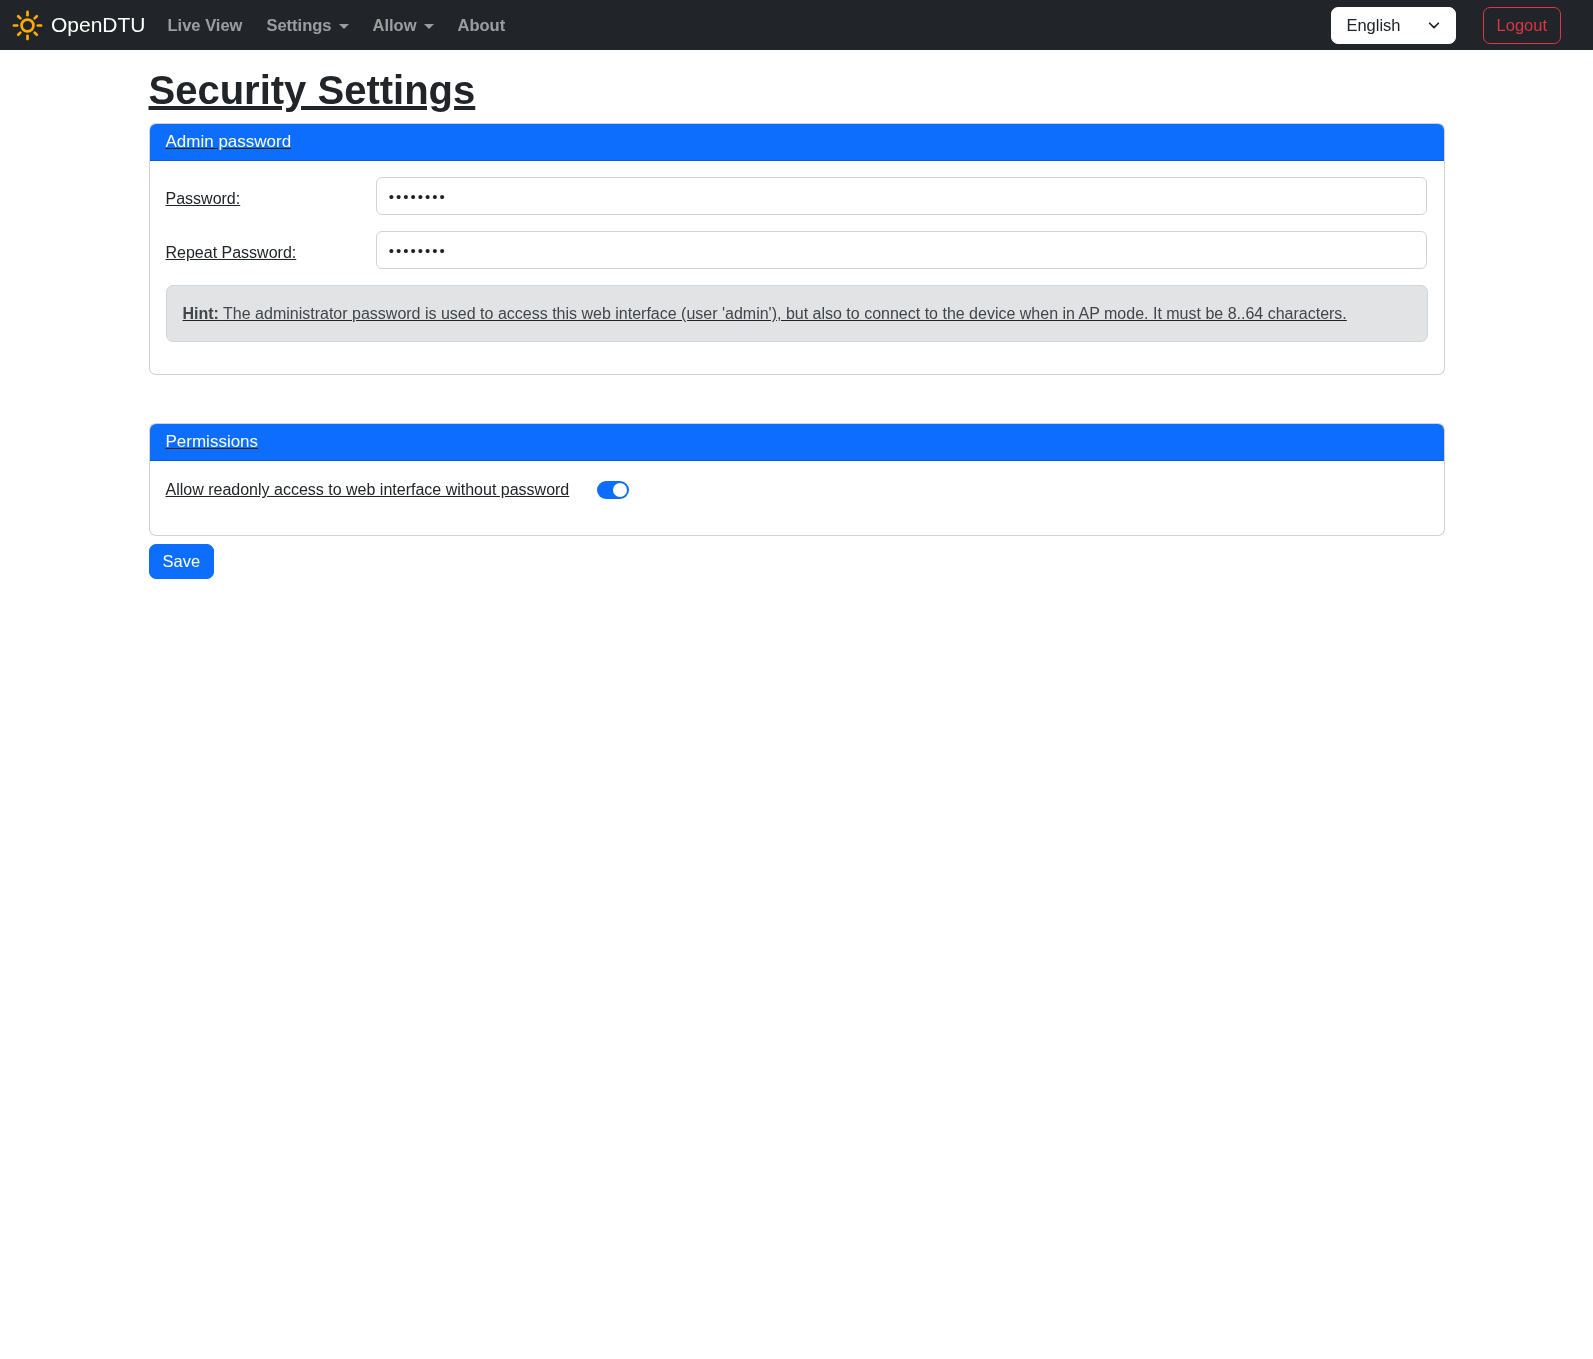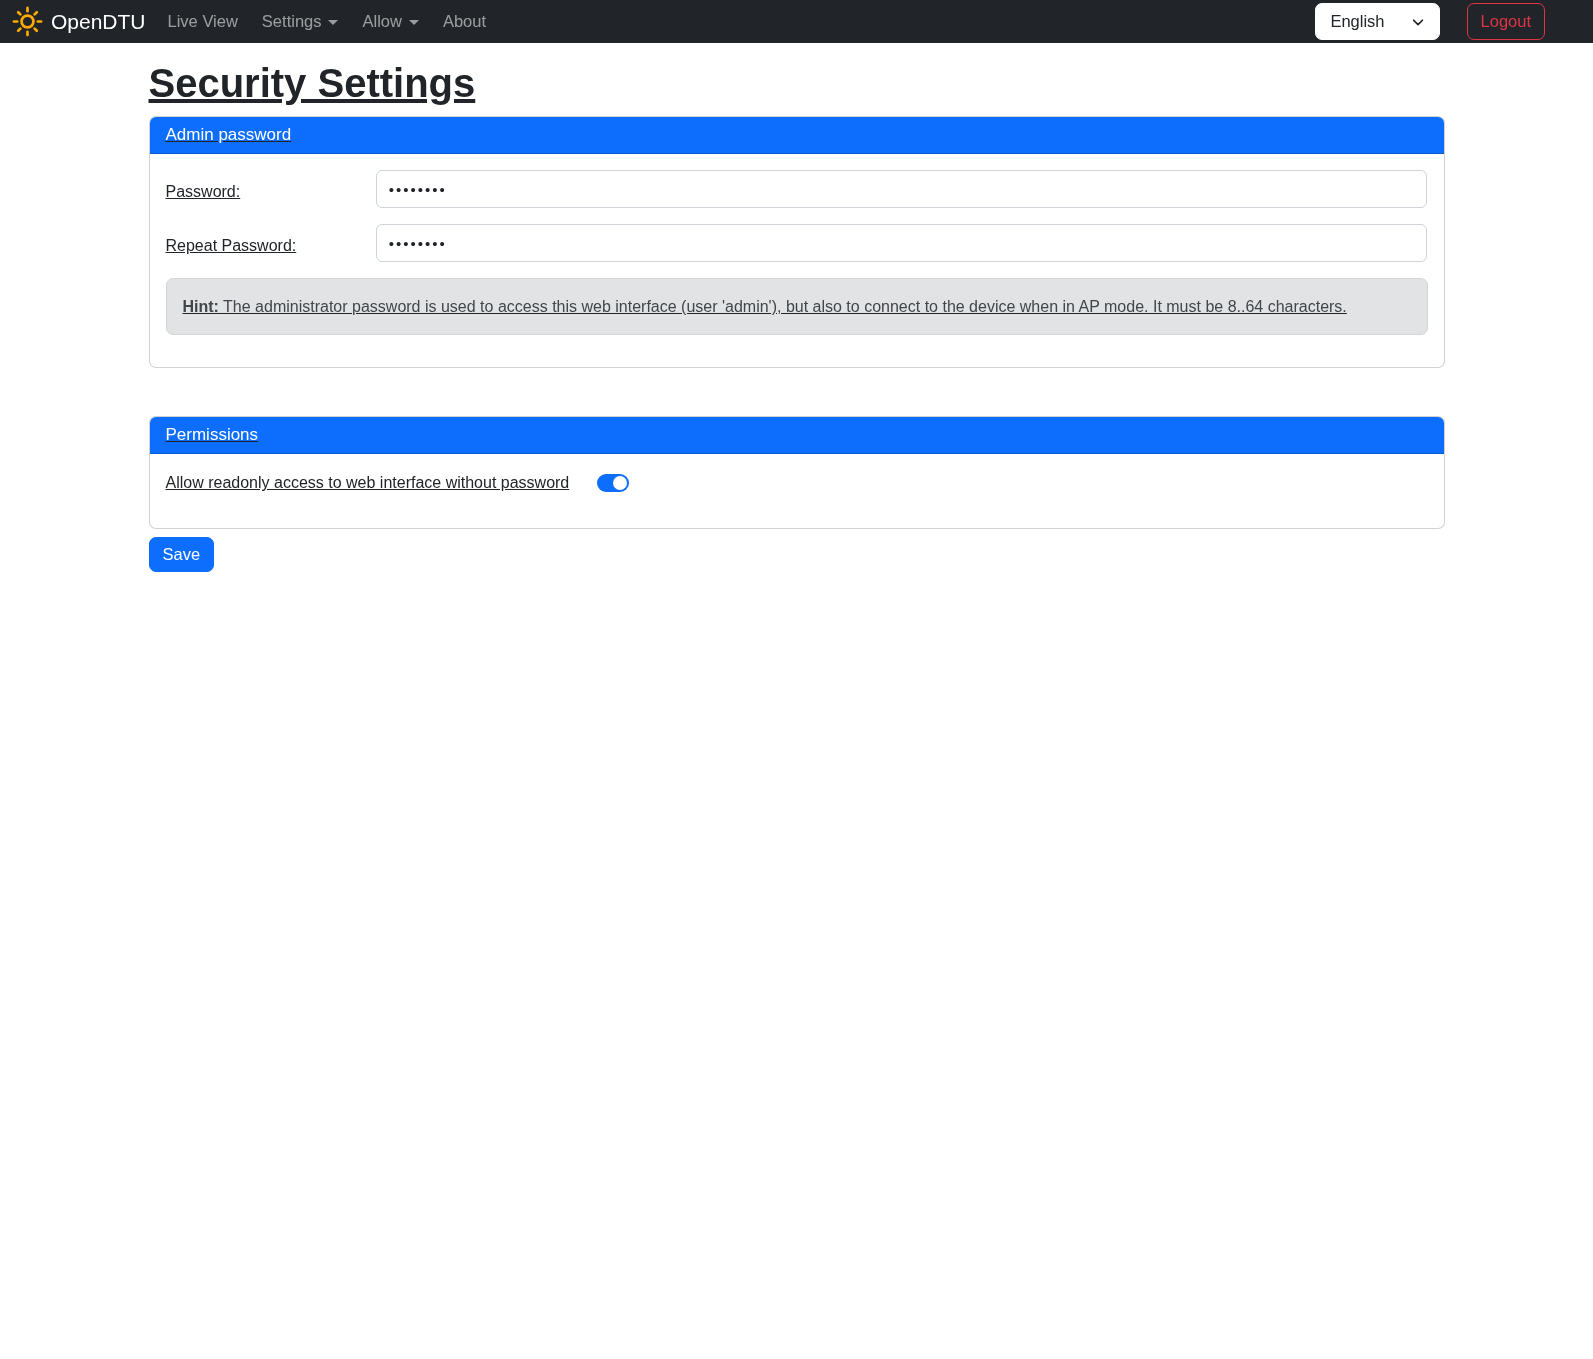--- a/index.html
+++ b/index.html
@@ -9,25 +9,25 @@
     background: #ffffff;
     font-family: "Liberation Sans", sans-serif;
     font-size: 16px;
     color: #212529;
   }
   body { min-height: 1359px; width: 1593px; }
 
   
   .navbar {
     background: #212529;
-    height: 43px;
+    height: 50px;
     display: flex;
     align-items: center;
     justify-content: space-between;
-    padding: 0 48px 0 12px;
+    padding: 0 32px 0 12px;
   }
   .navbar-left { display: flex; align-items: center; }
   .brand {
     display: flex;
     align-items: center;
     gap: 8px;
     color: #ffffff;
     font-size: 21px;
     font-weight: 500;
     cursor: pointer;
@@ -38,20 +38,21 @@
   .nav-link {
     color: rgba(255,255,255,0.55);
     padding: 8px 8px;
     margin-right: 8px;
     display: flex;
     align-items: center;
     gap: 7px;
     cursor: pointer;
     text-decoration: none;
     font-size: 16.5px;
+    font-weight: bold;
   }
   .caret-down {
     width: 0; height: 0;
     border-top: 5px solid rgba(255,255,255,0.55);
     border-left: 5px solid transparent;
     border-right: 5px solid transparent;
     display: inline-block;
     margin-top: 2px;
   }
   .navbar-right { display: flex; align-items: center; gap: 27px; }

